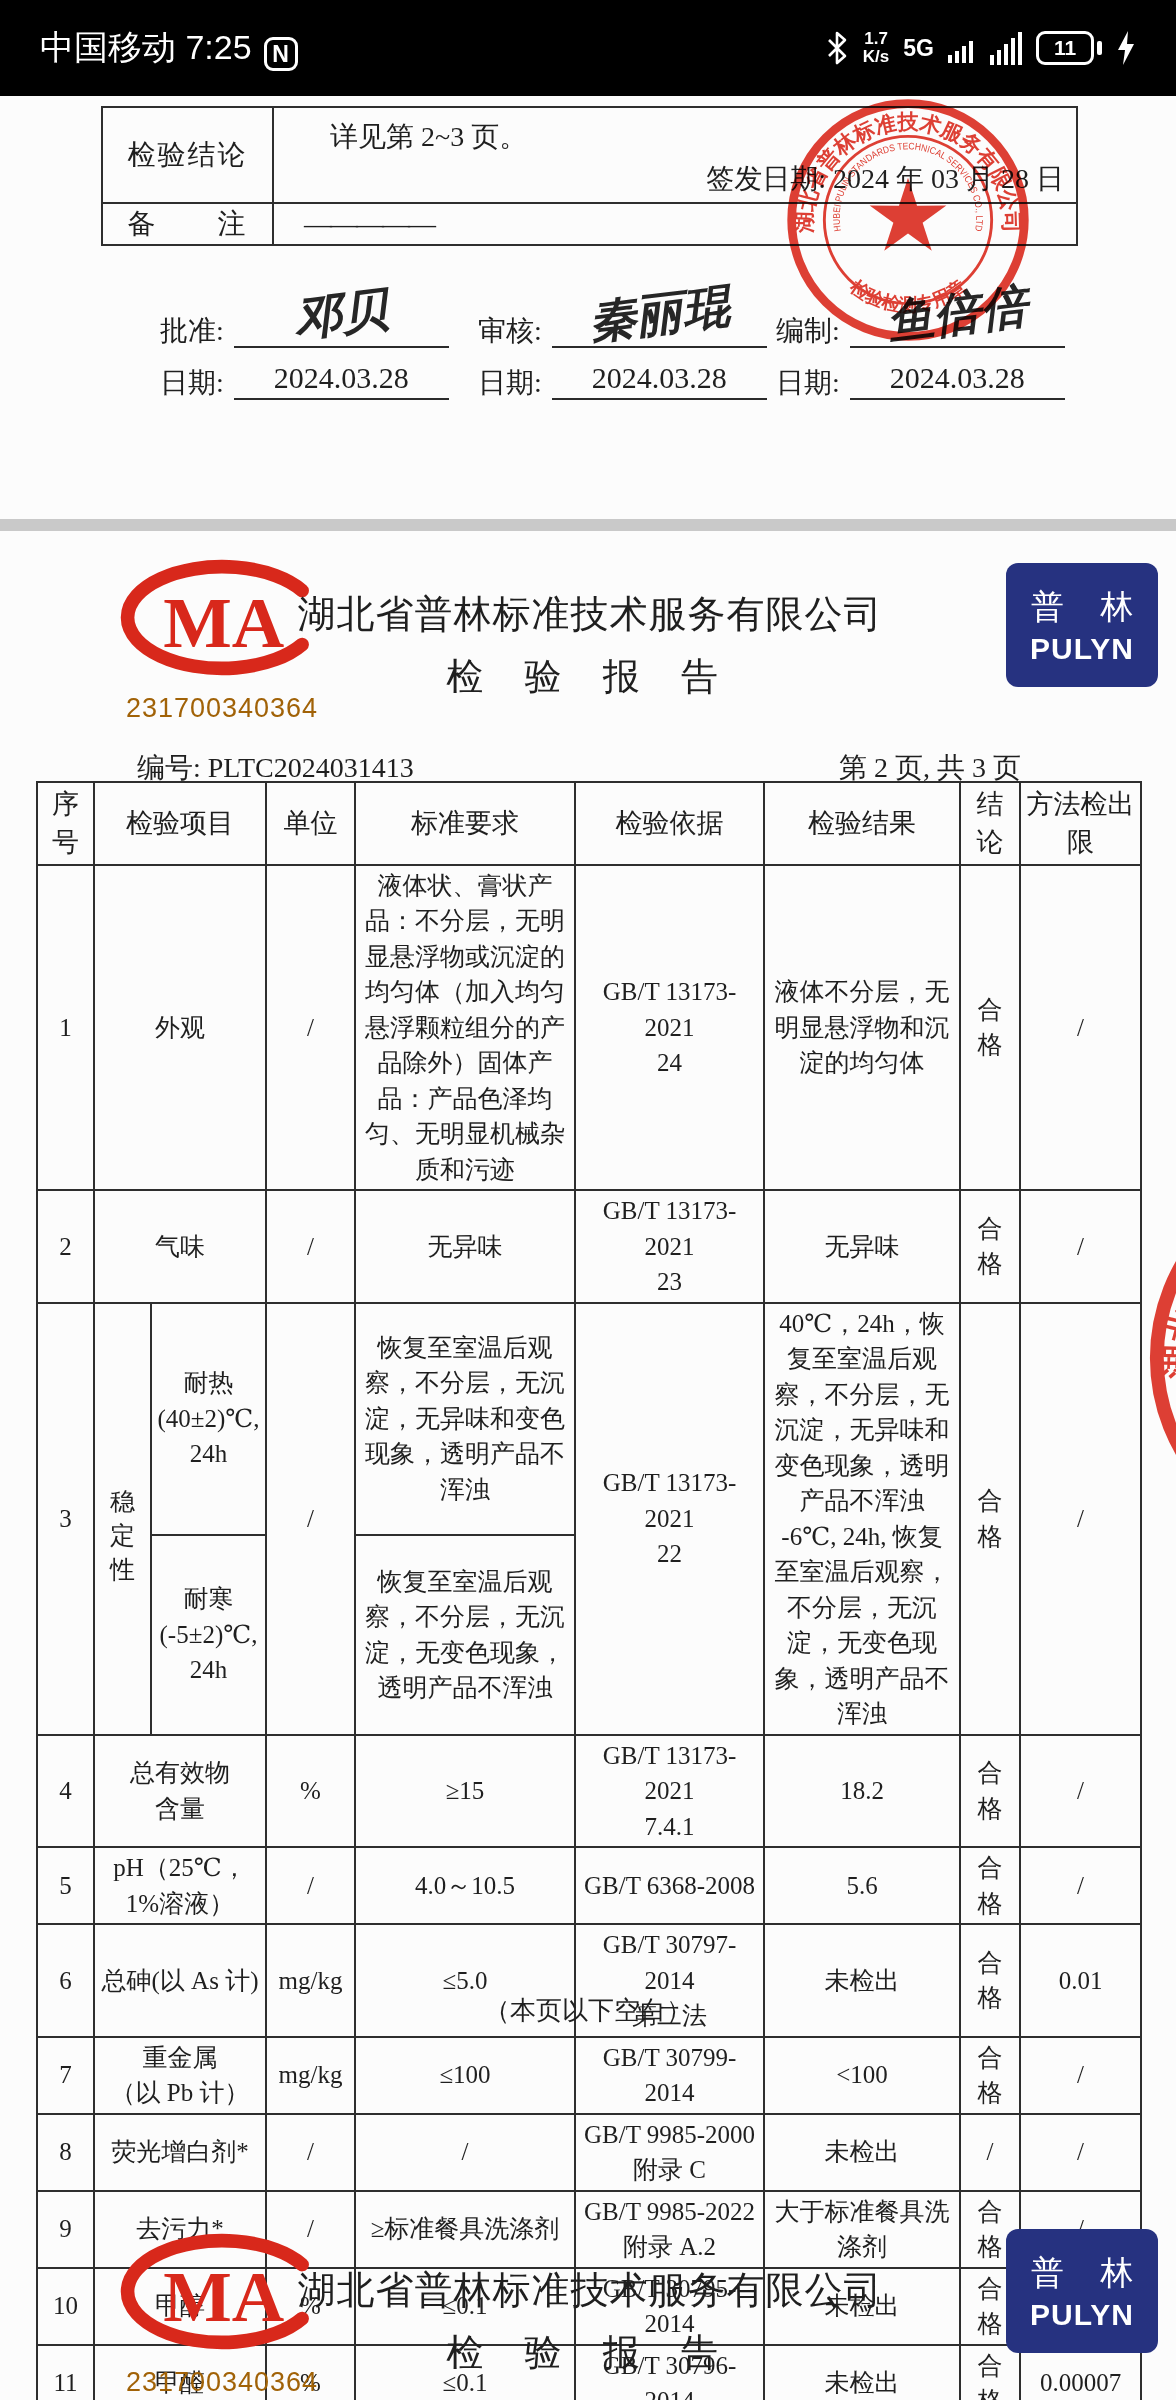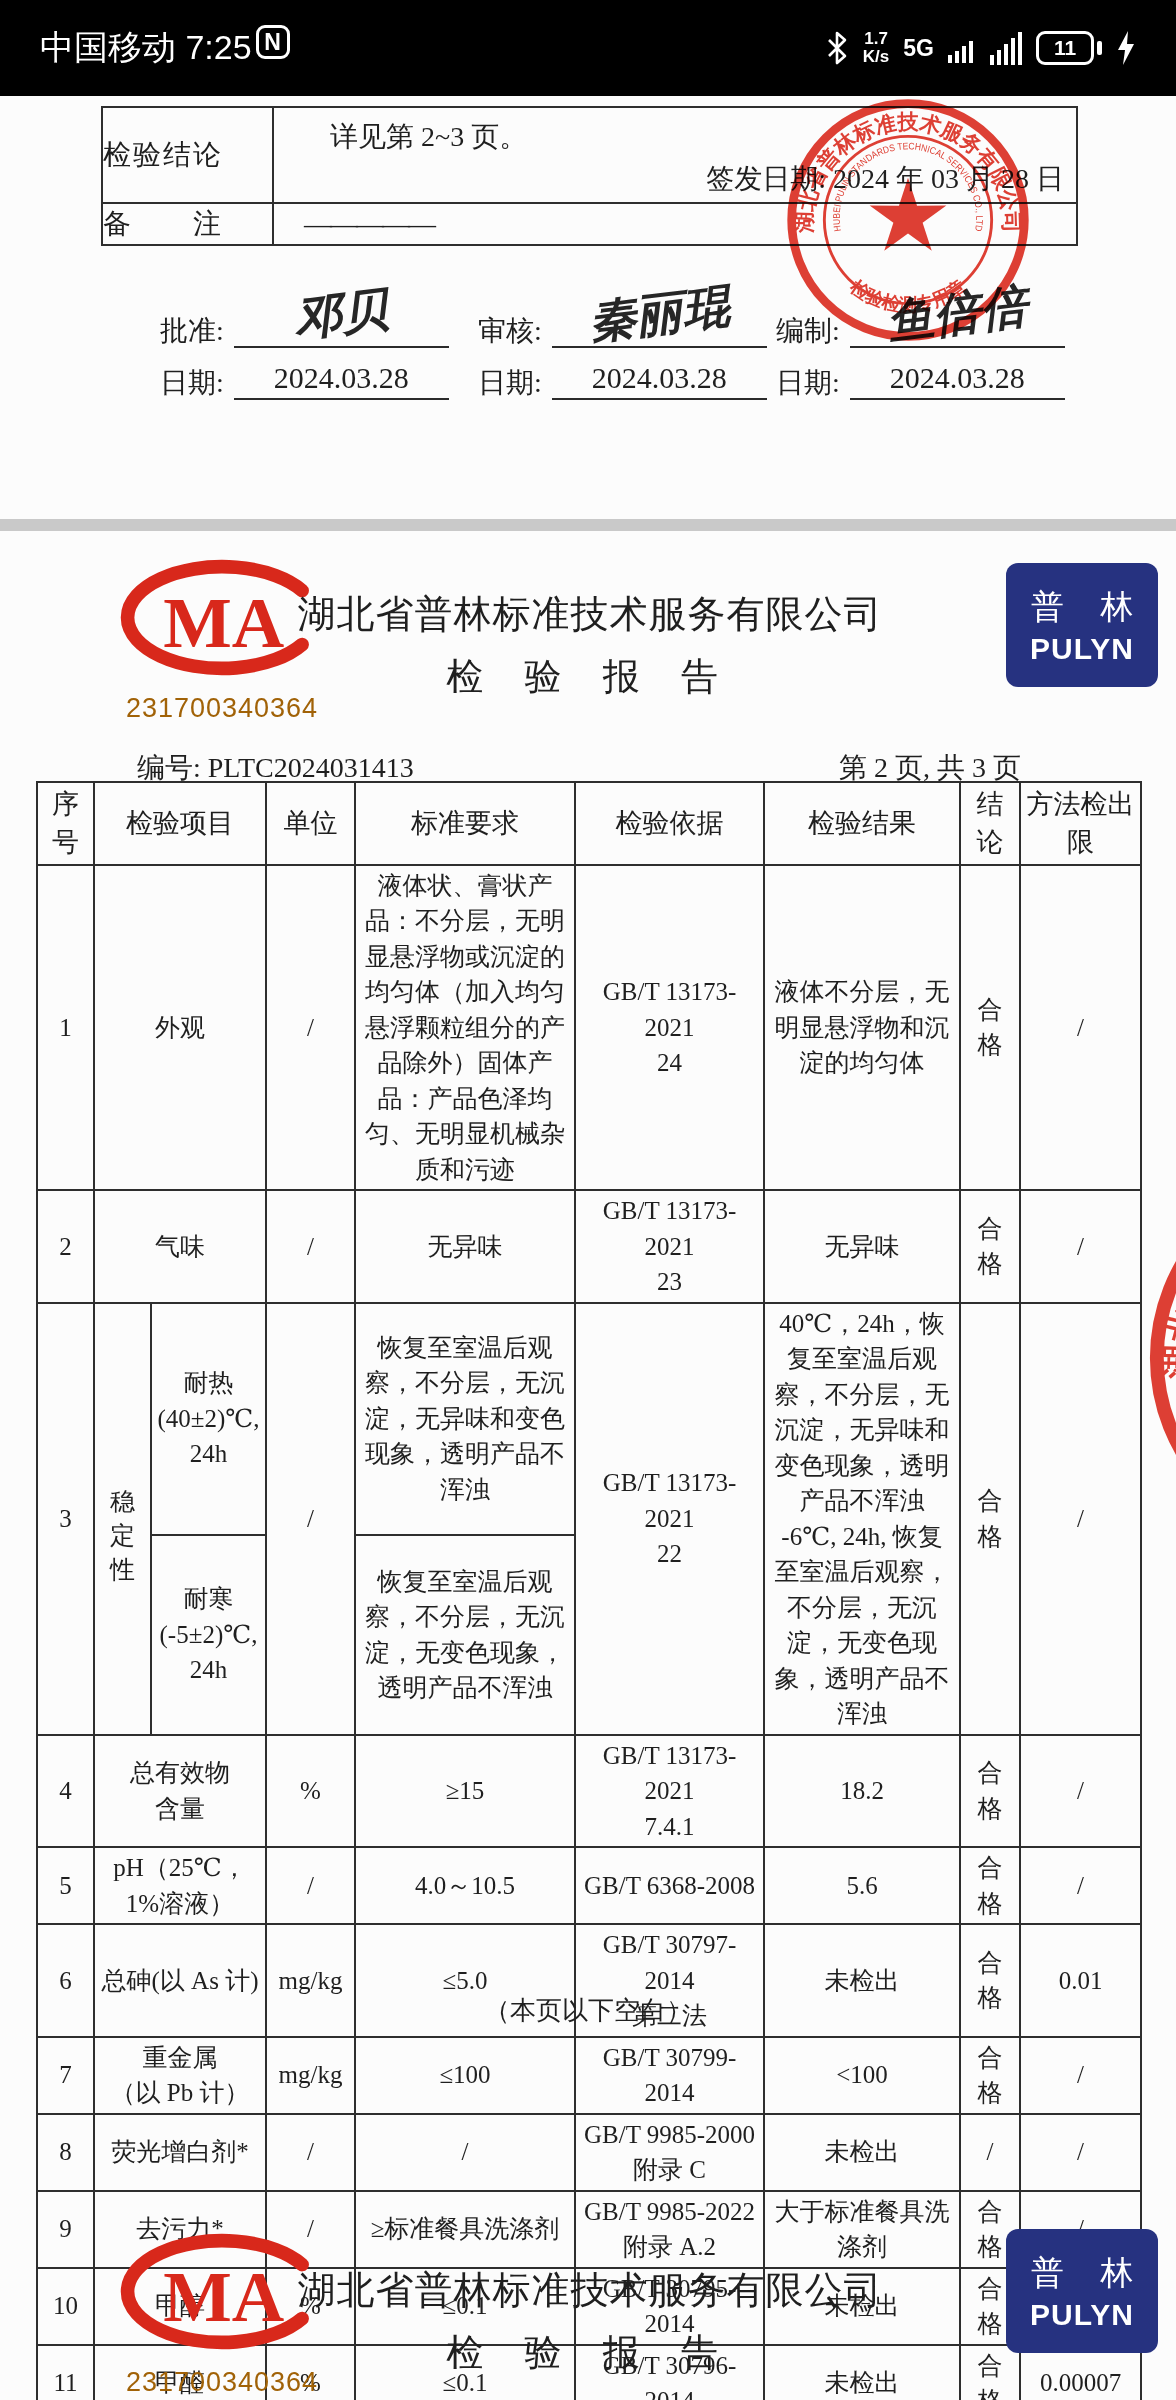--- a/index.html
+++ b/index.html
@@ -5,21 +5,21 @@
   * { margin:0; padding:0; box-sizing:border-box; }
   html,body { width:1176px; height:2400px; }
   body { position:relative; overflow:hidden; background:#000;
          font-family:"Liberation Serif","DejaVu Serif",serif; color:#1f1f1f; }
 
   
   .status-bar { position:absolute; top:0; left:0; width:1176px; height:96px;
     background:#000; color:#fff; display:flex; align-items:center;
     justify-content:space-between; padding:0 40px;
     font-family:"Liberation Sans","DejaVu Sans",sans-serif; z-index:20; }
-  .sb-left { display:flex; align-items:flex-start; gap:4px; font-size:34px; }
+  .sb-left { display:flex; align-items:flex-end; gap:12px; font-size:34px; }
   .nfc-box { width:34px; height:34px; border:3px solid #fff; border-radius:9px;
     display:flex; align-items:center; justify-content:center;
     font-size:23px; font-weight:bold; }
   .sb-right { display:flex; align-items:center; gap:14px; }
   .stack { display:flex; flex-direction:column; align-items:center;
     font-size:17px; line-height:18px; font-weight:bold; }
   .net-label { font-size:23px; font-weight:bold; }
   .battery { display:flex; align-items:center; gap:3px; }
   .battery-body { width:58px; height:34px; border:3px solid #fff; border-radius:9px;
     display:flex; align-items:center; justify-content:center;
@@ -28,21 +28,21 @@
 
   
   .page1 { position:absolute; top:96px; left:0; width:1176px; height:423px; background:#fcfcfc; }
   .page-sep { position:absolute; top:519px; left:0; width:1176px; height:12px; background:#c9c9c9; }
   .page2 { position:absolute; top:531px; left:0; width:1176px; height:1869px; background:#fcfcfc; }
 
   
   .top-table { position:absolute; left:101px; top:10px; width:977px;
     border-collapse:collapse; table-layout:fixed; }
   .top-table td { border:2px solid #2e2e2e; font-size:28px; vertical-align:top; }
-  .top-table .lbl { width:171px; vertical-align:middle; letter-spacing:2px; }
+  .top-table .lbl { width:171px; text-align:center; vertical-align:middle; letter-spacing:2px; }
   .tt-content { position:relative; height:96px; padding:10px 12px 4px 56px; }
   .issue-date { position:absolute; right:12px; bottom:4px; font-size:28px; white-space:nowrap; }
   .remark-cell { height:42px; padding:4px 12px 4px 30px; letter-spacing:-2px; vertical-align:middle; }
 
   
   .sig-block { position:absolute; top:196px;margin-left:30px; }
   .sig-b1 { left:130px; } .sig-b2 { left:448px; } .sig-b3 { left:746px; }
   .sig-row { display:flex; align-items:flex-end; gap:10px; height:56px; }
   .sig-label, .date-label { font-size:28px; line-height:34px; white-space:nowrap; }
   .sig-line { position:relative; width:215px; height:56px; border-bottom:2px solid #2b2b2b; }

